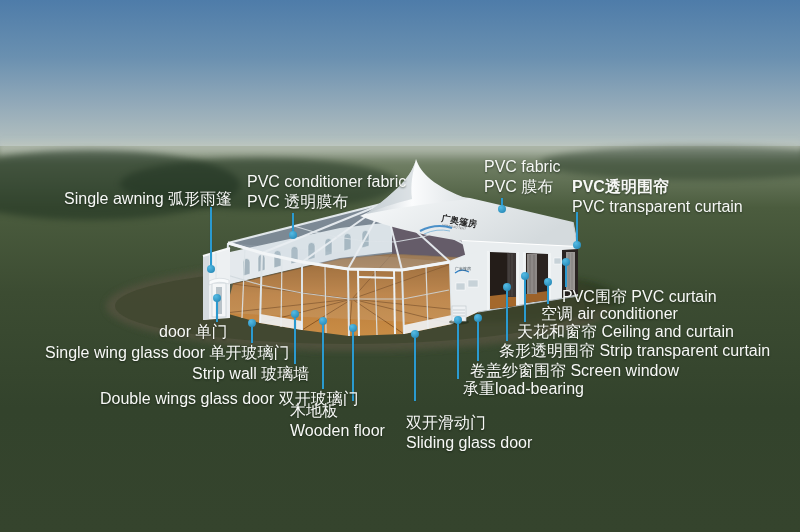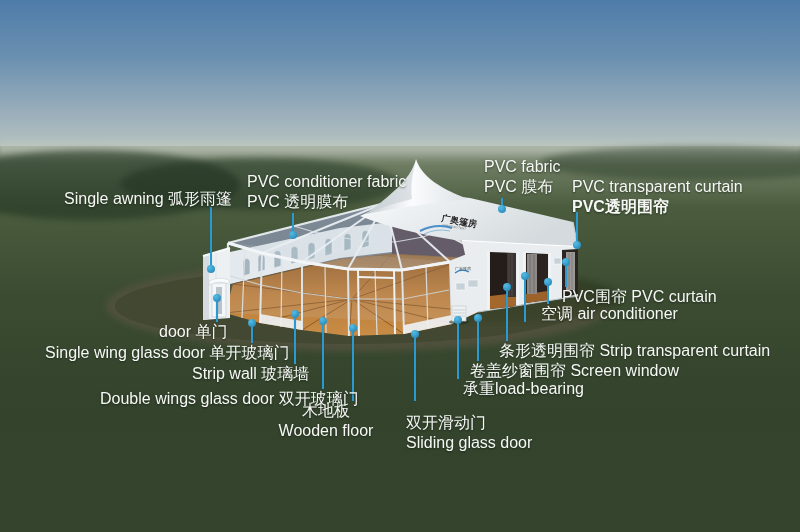--- a/index.html
+++ b/index.html
@@ -270,52 +270,55 @@
   </div>
   <div class="label" style="left:247px;top:172px">
     <span>PVC conditioner fabric</span>
     <span>PVC 透明膜布</span>
   </div>
   <div class="label" style="left:484px;top:157px">
     <span>PVC fabric</span>
     <span>PVC 膜布</span>
   </div>
   <div class="label" style="left:572px;top:177px">
+    <span style="font-weight:bold">PVC透明围帘</span>
     <span>PVC transparent curtain</span>
-    <span style="font-weight:bold">PVC透明围帘</span>
   </div>
   <div class="label" style="left:159px;top:322px">
     <span>door 单门</span>
   </div>
   <div class="label" style="left:45px;top:343px">
     <span>Single wing glass door 单开玻璃门</span>
   </div>
   <div class="label" style="left:192px;top:364px">
     <span>Strip wall 玻璃墙</span>
   </div>
   <div class="label" style="left:100px;top:389px">
     <span>Double wings glass door 双开玻璃门</span>
   </div>
-  <div class="label" style="left:276px;top:401px;width:100px;text-align:center">
+  <div class="label" style="left:290px;top:401px;width:100px;text-align:left">
     <span>木地板</span>
     <span>Wooden floor</span>
   </div>
   <div class="label" style="left:406px;top:413px">
     <span>双开滑动门</span>
     <span>Sliding glass door</span>
   </div>
   <div class="label" style="left:463px;top:379px">
     <span>承重load-bearing</span>
   </div>
   <div class="label" style="left:470px;top:361px">
     <span>卷盖纱窗围帘 Screen window</span>
   </div>
   <div class="label" style="left:499px;top:341px">
     <span>条形透明围帘 Strip transparent curtain</span>
   </div>
+  <div class="label" style="left:517px;top:322px">
+    <span>天花和窗帘 Ceiling and curtain</span>
+  </div>
   <div class="label" style="left:541px;top:304px">
     <span>空调 air conditioner</span>
   </div>
   <div class="label" style="left:562px;top:287px;font-weight:normal">
     <span>PVC围帘 PVC curtain</span>
   </div>
 
 </div>
 
 </body></html>

